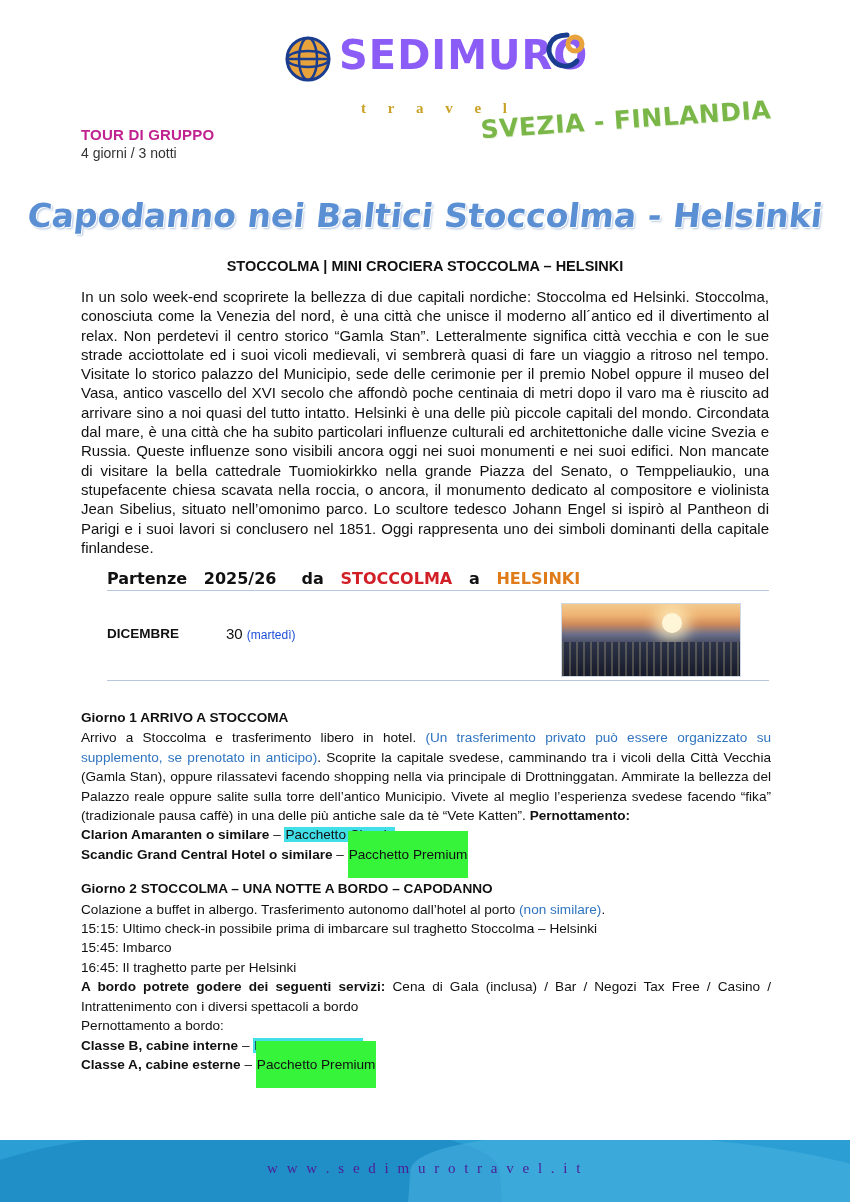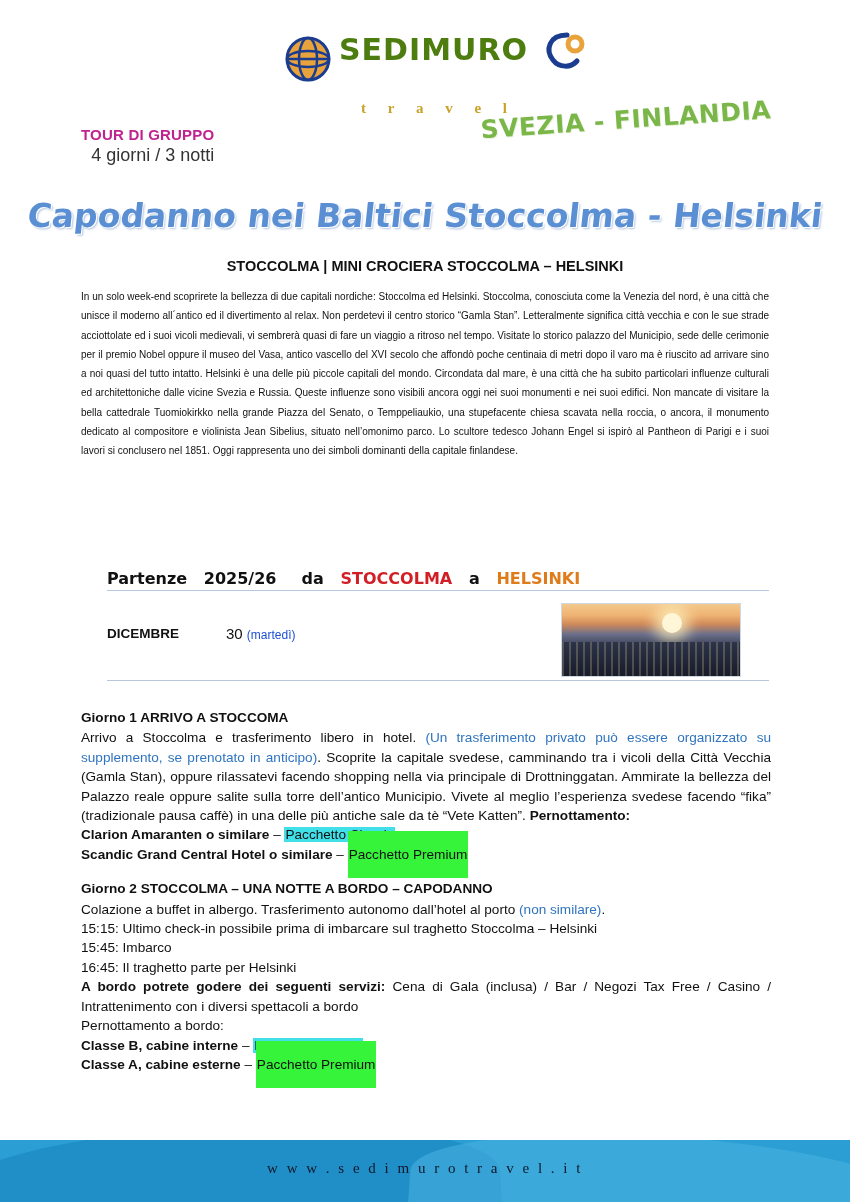--- a/index.html
+++ b/index.html
@@ -41,23 +41,23 @@
     top: 6px;
     width: 46px;
     height: 46px;
   }
   .logo-text {
     position: absolute;
     left: 54px;
     top: 2px;
     font-family: "DejaVu Sans", sans-serif;
     font-weight: bold;
-    font-size: 30px;
+    font-size: 40px;
     letter-spacing: 1px;
-    color: #4d7c0f;
+    color: #8b5cf6;
   }
   .logo-sub {
     position: absolute;
     left: 76px;
     top: 38px;
     font-family: Liberation Serif, serif;
     font-weight: bold;
     font-size: 15px;
     letter-spacing: 9px;
     color: #c9a227;
@@ -90,24 +90,23 @@
     left: 81px;
     top: 126px;
   }
   .tour-title {
     font-weight: bold;
     font-size: 15px;
     color: #c0228f;
     letter-spacing: 0.2px;
   }
   .tour-sub {
-    font-size: 18px;
+    font-size: 14px;
     color: #333;
     margin-top: 2px;
-    text-align: right;
   }
 
   
   .main-title {
     position: absolute;
     left: 0;
     right: 0;
     top: 196px;
     text-align: center;
     font-family: "DejaVu Sans", sans-serif;
@@ -131,21 +130,21 @@
     font-size: 14.5px;
     color: #111;
   }
 
   
   .intro {
     position: absolute;
     left: 81px;
     top: 287px;
     width: 688px;
-    font-size: 10px;
+    font-size: 15px;
     line-height: 19.3px;
     text-align: justify;
     color: #111;
   }
 
   
   .dep-header {
     position: absolute;
     left: 107px;
     top: 569px;
@@ -286,21 +285,21 @@
     border-radius: 50% 50% 0 0 / 55% 55% 0 0;
     transform: rotate(4deg);
     opacity: 0.55;
   }
   .footer-text {
     position: absolute;
     left: 0;
     right: 0;
     top: 20px;
     text-align: center;
-    color: #0f172a;
+    color: #4c1d95;
     font-family: "Liberation Serif", serif;
     font-size: 15px;
     letter-spacing: 2.5px;
   }
 </style>
 </head>
 <body>
 
 <div class="page">
 

